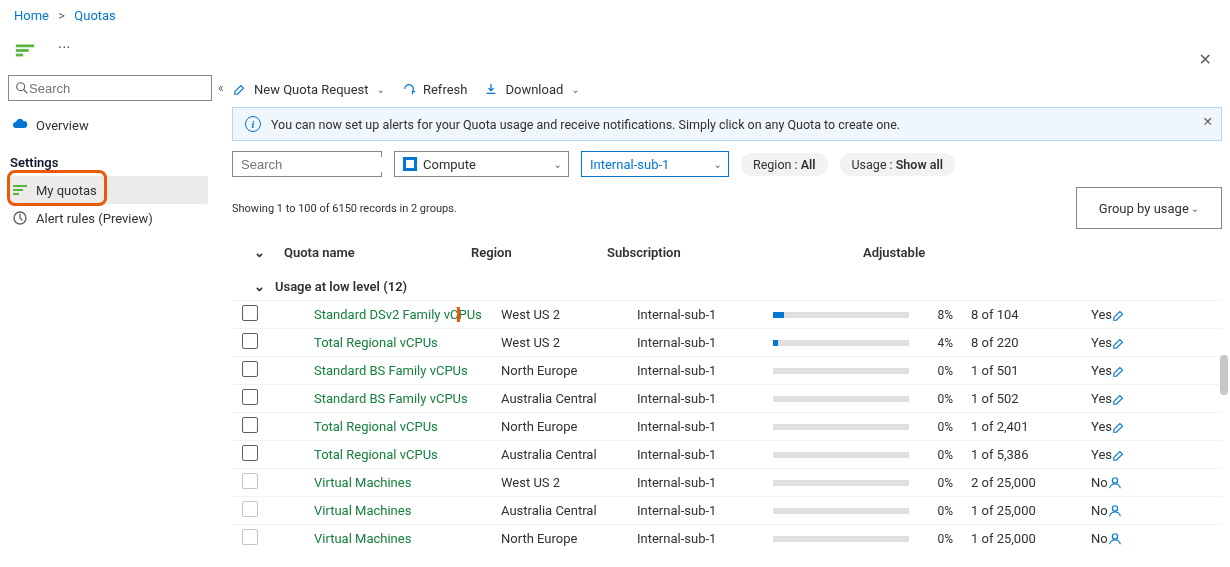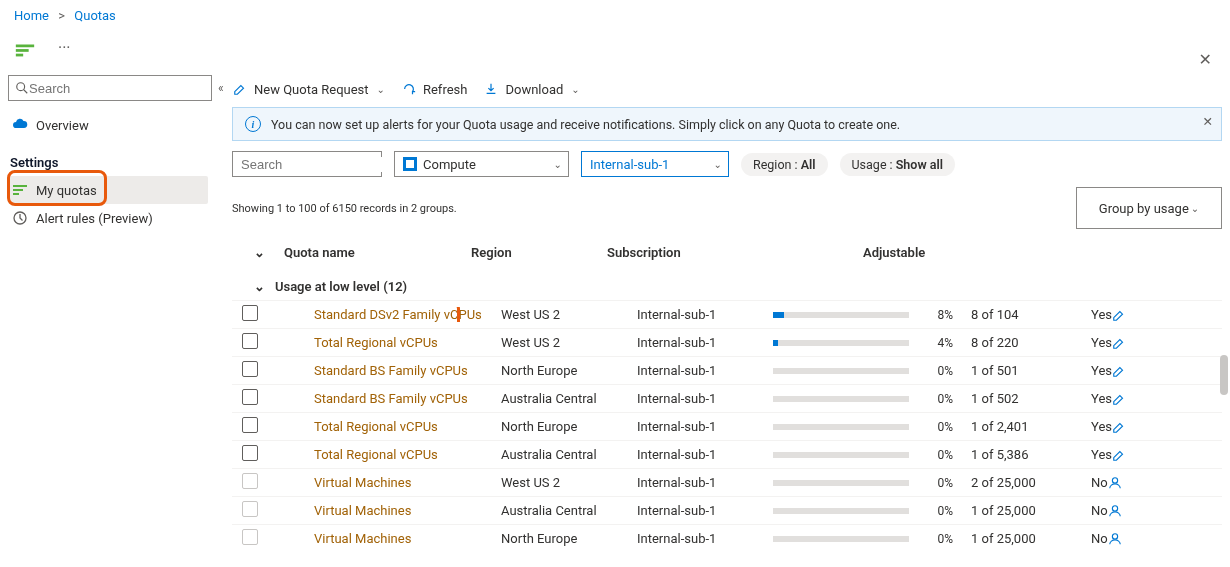--- a/index.html
+++ b/index.html
@@ -101,21 +101,21 @@
   .col-usage { width: 198px; display: flex; align-items: center; gap: 4px; }
   .col-usage .sort { font-size: 12px; }
   .col-of { width: 120px; }
   .col-adj { width: 100px; }
   .group-row { display: flex; align-items: center; padding: 10px 0 6px; font-weight: 600; cursor: pointer; }
   .group-row .gchev { margin-left: 22px; margin-right: 10px; }
   .data-row { display: flex; align-items: center; height: 28px; border-top: 1px solid #f3f2f1; }
   .checkbox { width: 16px; height: 16px; border: 1px solid #605e5c; border-radius: 2px; display: inline-block; cursor: pointer; background: #fff; }
   .checkbox.disabled { border-color: #c8c6c4; }
   .cell { overflow: hidden; text-overflow: ellipsis; white-space: nowrap; }
-  .cell.name a { color: #a16207; }
+  .cell.name a { color: #15803d; }
   .cell.name.hl { position: relative; }
   .bar-wrap { display: flex; align-items: center; gap: 10px; width: 180px; }
   .bar { flex: 1; height: 6px; background: #e1dfdd; position: relative; }
   .bar .fill { position: absolute; left: 0; top: 0; bottom: 0; background: #0078d4; }
   .pct { width: 34px; text-align: right; font-size: 12px; }
   .adj { display: flex; align-items: center; gap: 0; }
   .adj .edit-icon { color: #0078d4; cursor: pointer; }
   .adj .person-icon { color: #0078d4; }
   .scroll-indicator { position: absolute; right: 2px; top: 280px; width: 8px; height: 40px; background: #c8c6c4; border-radius: 4px; }
   svg { display: block; }

